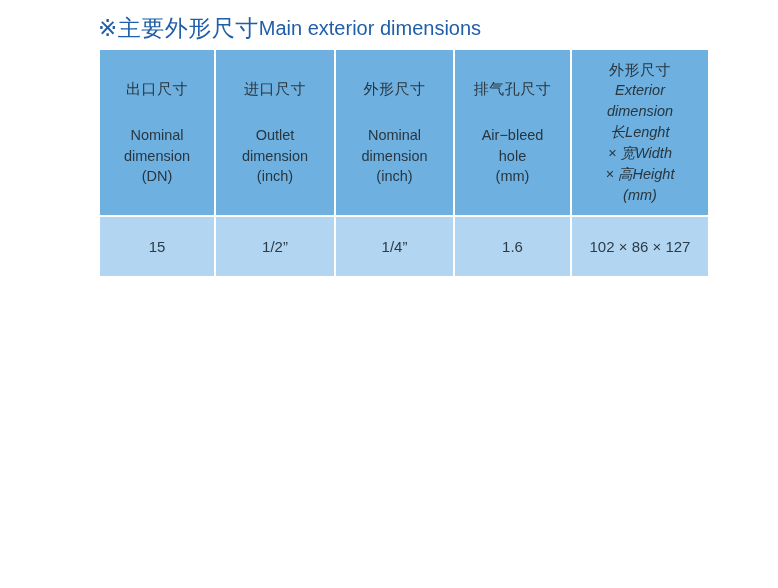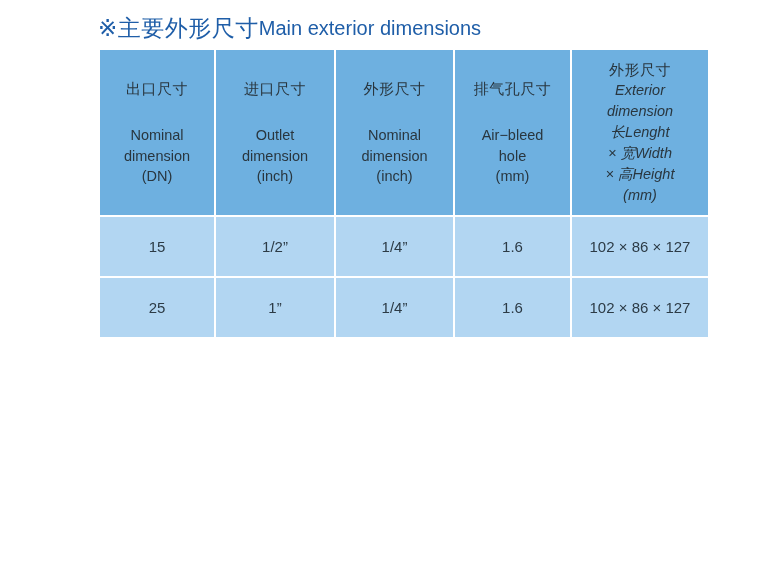--- a/index.html
+++ b/index.html
@@ -168,31 +168,14 @@
       <td>
           <span class="cell-val">1/4”</span>
         </td>
       <td>
           <span class="cell-val">1.6</span>
         </td>
       <td>
           <span class="cell-val">102 × 86 × 127</span>
         </td>
     </tr>
-    <tr>
-      <td>
-          <span class="cell-val">25</span>
-        </td>
-      <td>
-          <span class="cell-val">1”</span>
-        </td>
-      <td>
-          <span class="cell-val">1/4”</span>
-        </td>
-      <td>
-          <span class="cell-val">1.6</span>
-        </td>
-      <td>
-          <span class="cell-val">102 × 86 × 127</span>
-        </td>
-    </tr>
   </tbody>
 </table>
 
 </body></html>

